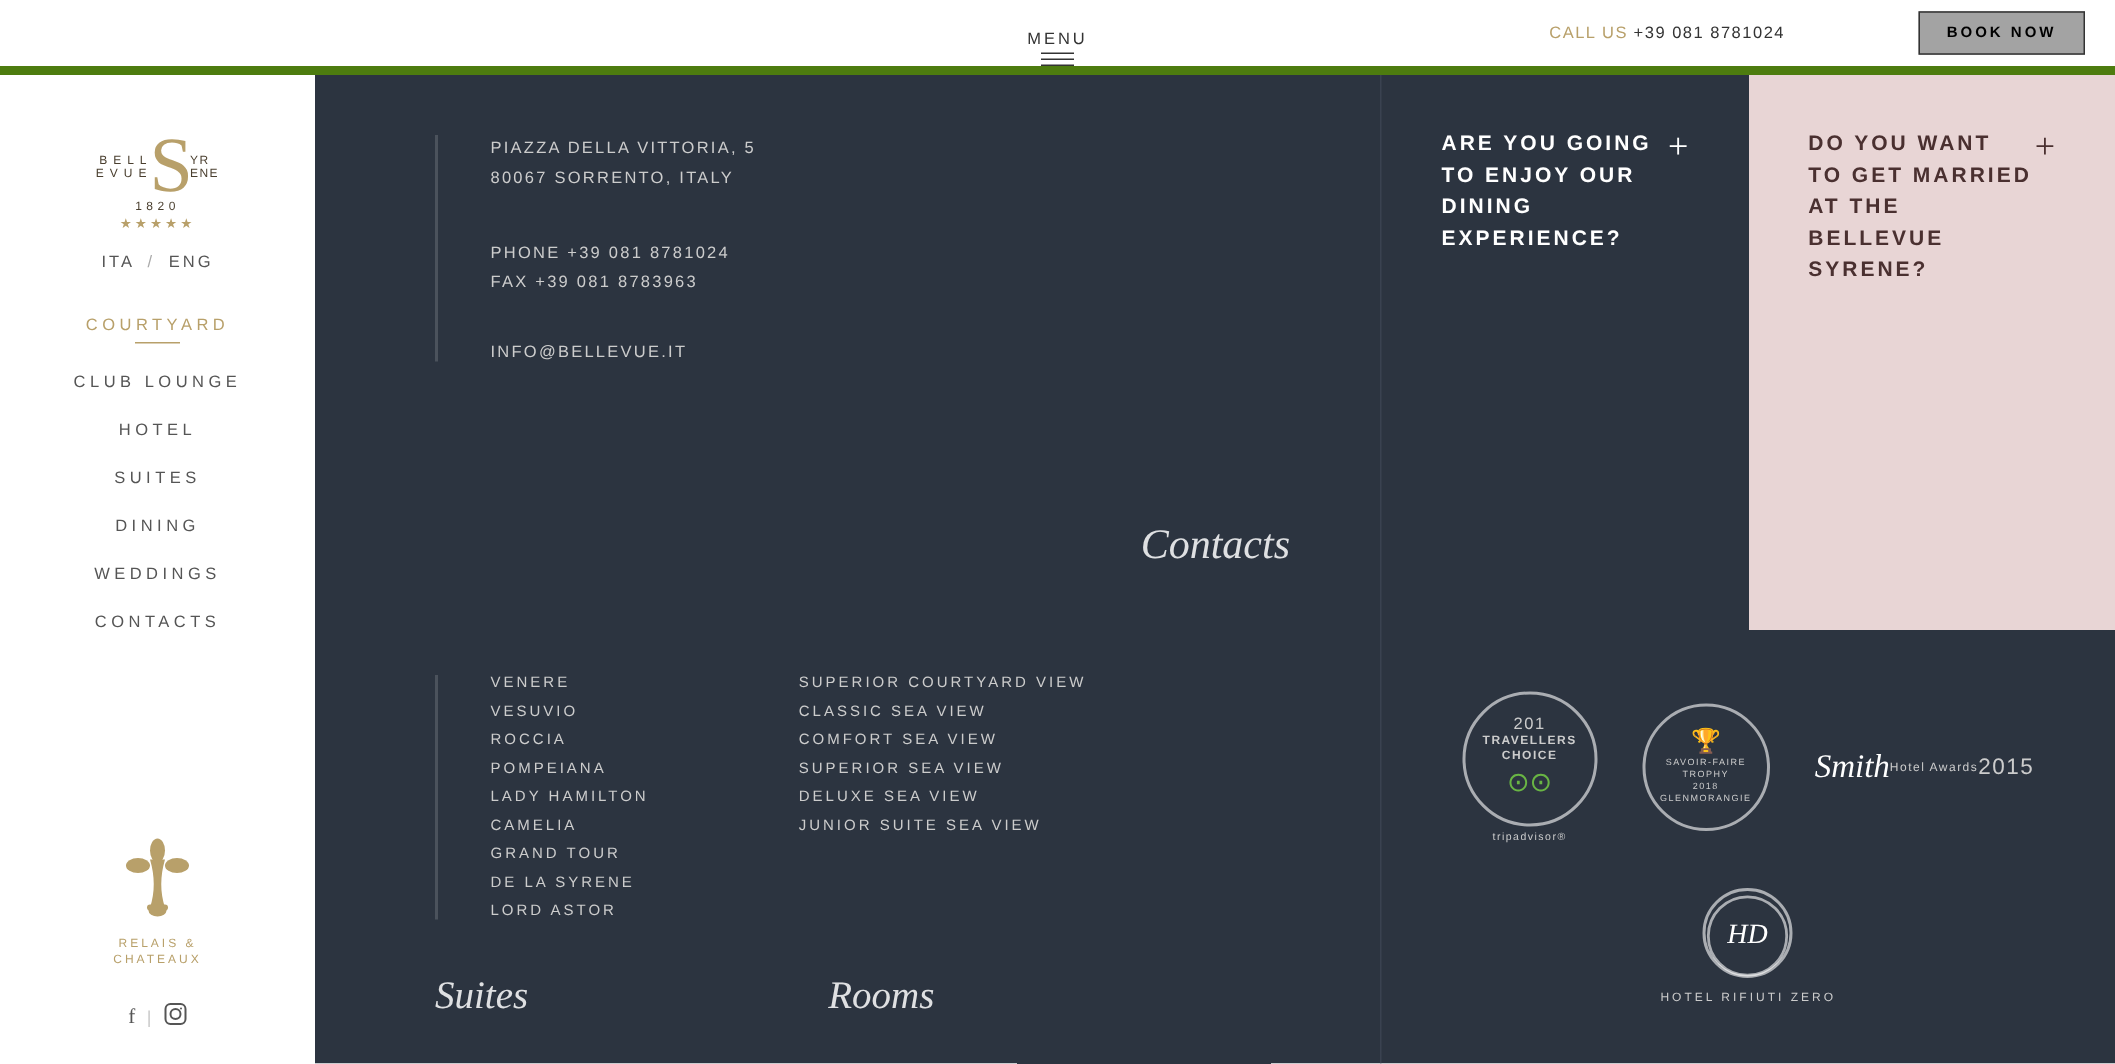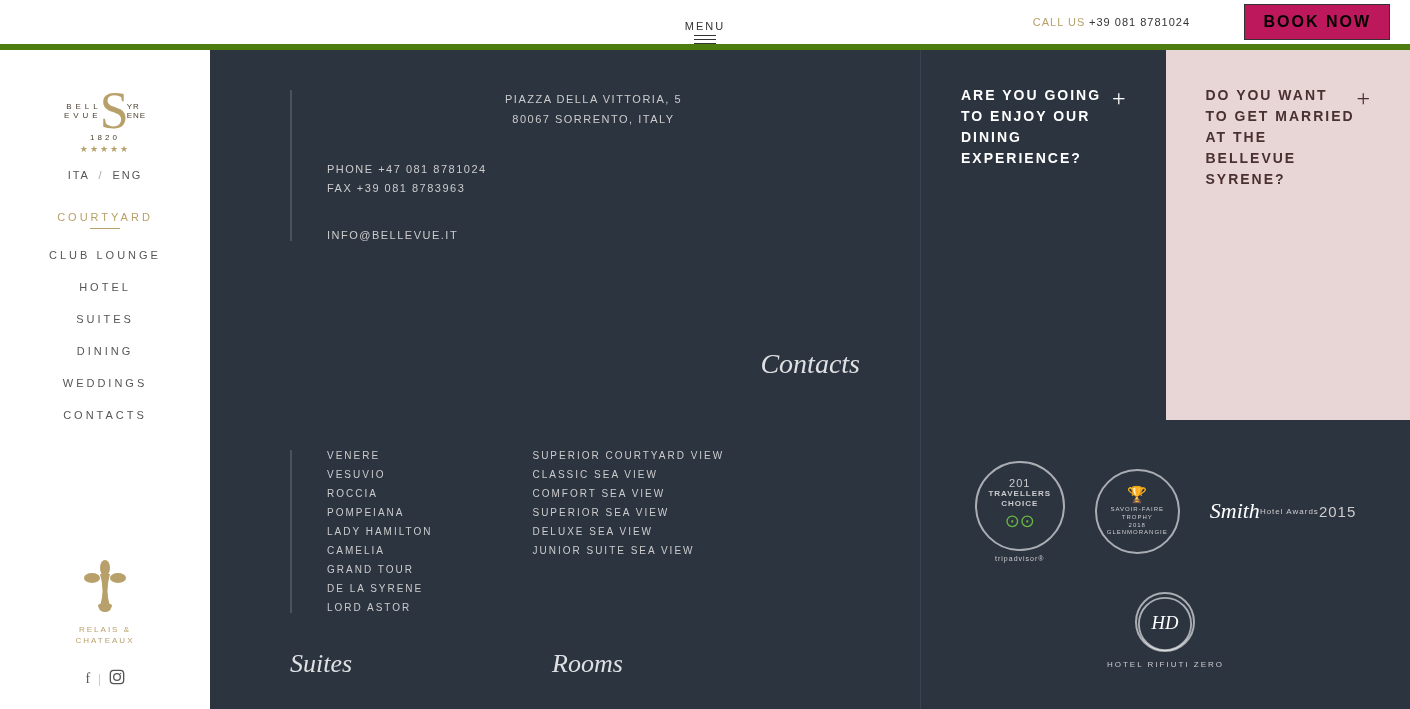--- a/index.html
+++ b/index.html
@@ -57,24 +57,24 @@
       color: #333;
       font-family: 'Arial', sans-serif;
     }
     .header-book {
       position: absolute;
       right: 20px;
       top: 50%;
       transform: translateY(-50%);
       border: 1px solid #333;
       padding: 8px 18px;
-      font-size: 16px;
+      font-size: 10px;
       letter-spacing: 2px;
       cursor: pointer;
-      background: #be185d;
+      background: #a3a3a3;
       font-family: 'Arial', sans-serif;
       font-weight: bold;
     }
 
     
     .page {
       display: flex;
       padding-top: 50px;
     }
 
@@ -203,21 +203,20 @@
     }
     .contacts-address {
       margin-bottom: 30px;
     }
     .contacts-address p {
       font-size: 11px;
       letter-spacing: 1.5px;
       color: #ccc;
       font-family: 'Arial', sans-serif;
       line-height: 1.8;
-      text-align: center;
     }
     .contacts-phone {
       margin-bottom: 30px;
     }
     .contacts-phone p {
       font-size: 11px;
       letter-spacing: 1.5px;
       color: #ccc;
       font-family: 'Arial', sans-serif;
       line-height: 1.8;
@@ -621,21 +620,21 @@
 
     <div class="top-section">
 
       <div class="contacts-panel">
         <div class="c-info-section">
           <div class="contacts-address">
             <p>PIAZZA DELLA VITTORIA, 5</p>
             <p>80067 SORRENTO, ITALY</p>
           </div>
           <div class="contacts-phone">
-            <p>PHONE +47 081 8781024</p>
+            <p>PHONE +39 081 8781024</p>
             <p>FAX +39 081 8783963</p>
           </div>
           <div class="contacts-email">
             <p>INFO@BELLEVUE.IT</p>
           </div>
         </div>
         <div class="contacts-title-area">
           <span class="contacts-italic-title">Contacts</span>
         </div>
       </div>

